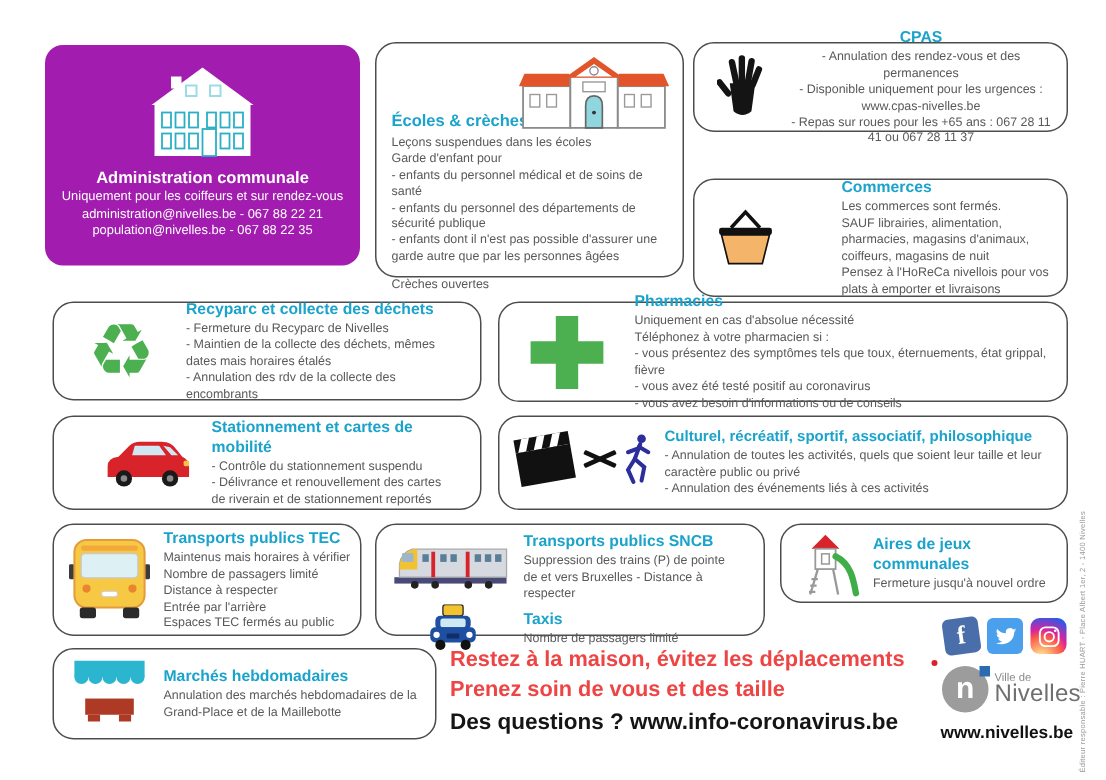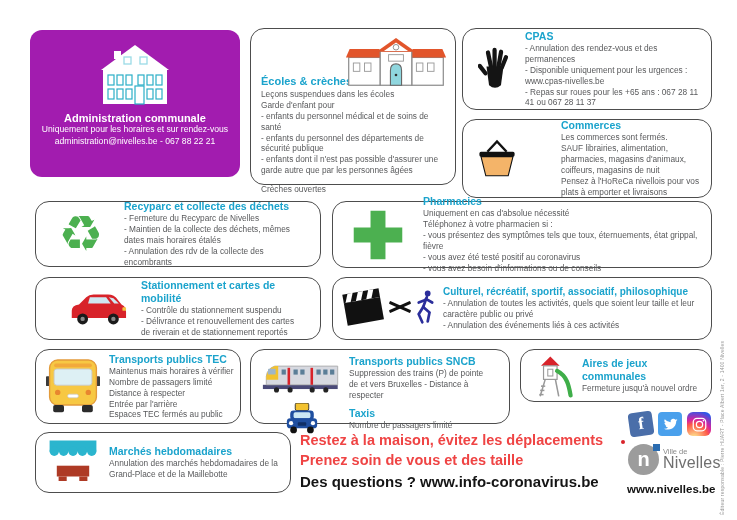--- a/index.html
+++ b/index.html
@@ -13,21 +13,21 @@
   
   .admin{left:30px;top:30px;width:210px;height:147px;background:#a21caf;border:none;border-radius:12px;
     display:flex;flex-direction:column;align-items:center;padding:8px 8px 6px;text-align:center;}
   .admin .atitle{color:#fff;font-weight:bold;font-size:11px;margin-top:2px;}
   .admin .aline{color:#fff;font-size:8.6px;line-height:1.35;}
   
   .ecoles{left:250px;top:28px;width:206px;height:157px;padding:8px 10px;}
   .ecoles .schoolpos{position:absolute;top:6px;right:8px;}
   .ecoles .title{margin-top:38px;font-size:11px;}
   
-  .cpas{left:462px;top:28px;width:250px;height:82px;padding:23px 8px;}
+  .cpas{left:462px;top:28px;width:250px;height:60px;padding:23px 8px;text-align:center;}
   .commerces{left:462px;top:119px;width:250px;height:79px;padding:5px 8px;gap:32px;}
   .recyparc{left:35px;top:201px;width:286px;height:66px;padding:4px 8px;}
   .pharm{left:332px;top:201px;width:380px;height:67px;padding:4px 8px;}
   .station{left:35px;top:277px;width:286px;height:63px;padding:4px 25px;}
   .culturel{left:332px;top:277px;width:380px;height:63px;padding:4px 8px;}
   .tec{left:35px;top:349px;width:206px;height:75px;padding:4px 6px;}
   .sncb{left:250px;top:349px;width:260px;height:75px;padding:5px 8px;}
   .aires{left:520px;top:349px;width:192px;height:53px;padding:4px 6px;}
   .marches{left:35px;top:432px;width:256px;height:61px;padding:4px 6px;}
   .recycle-glyph{font-size:50px;line-height:1;color:#4CB050;font-family:"DejaVu Sans",sans-serif;}
@@ -77,22 +77,23 @@
         <rect x="67" y="37" width="6" height="10" fill="none" stroke="#2BAFC7" stroke-width="1.2"></rect>
         <rect x="19" y="51" width="6" height="10" fill="none" stroke="#2BAFC7" stroke-width="1.2"></rect>
         <rect x="28" y="51" width="6" height="10" fill="none" stroke="#2BAFC7" stroke-width="1.2"></rect>
         <rect x="37" y="51" width="6" height="10" fill="none" stroke="#2BAFC7" stroke-width="1.2"></rect>
         <rect x="58" y="51" width="6" height="10" fill="none" stroke="#2BAFC7" stroke-width="1.2"></rect>
         <rect x="67" y="51" width="6" height="10" fill="none" stroke="#2BAFC7" stroke-width="1.2"></rect>
         <rect x="46" y="48" width="9" height="18" fill="none" stroke="#2BAFC7" stroke-width="1.2"></rect>
       </svg>
     </span>
     <div class="atitle">Administration communale</div>
-    <div class="aline">Uniquement pour les horaires et sur rendez-vous</div>
+    <div class="aline">Uniquement pour les coiffeurs et sur rendez-vous</div>
     <div class="aline">administration@nivelles.be - 067 88 22 21</div>
+    <div class="aline">population@nivelles.be - 067 88 22 35</div>
   </div>
 
   <div class="box ecoles">
     <span class="schoolpos">
       <svg width="102" height="56" viewBox="0 0 110 60">
         <rect x="4" y="24" width="34" height="30" fill="#fff" stroke="#8b8b8b" stroke-width="1.3"></rect>
         <rect x="72" y="24" width="34" height="30" fill="#fff" stroke="#8b8b8b" stroke-width="1.3"></rect>
         <polygon points="1,24 41,24 37,15 5,15" fill="#E2552B"></polygon>
         <polygon points="69,24 109,24 105,15 73,15" fill="#E2552B"></polygon>
         <rect x="38" y="17" width="34" height="37" fill="#fff" stroke="#8b8b8b" stroke-width="1.3"></rect>

